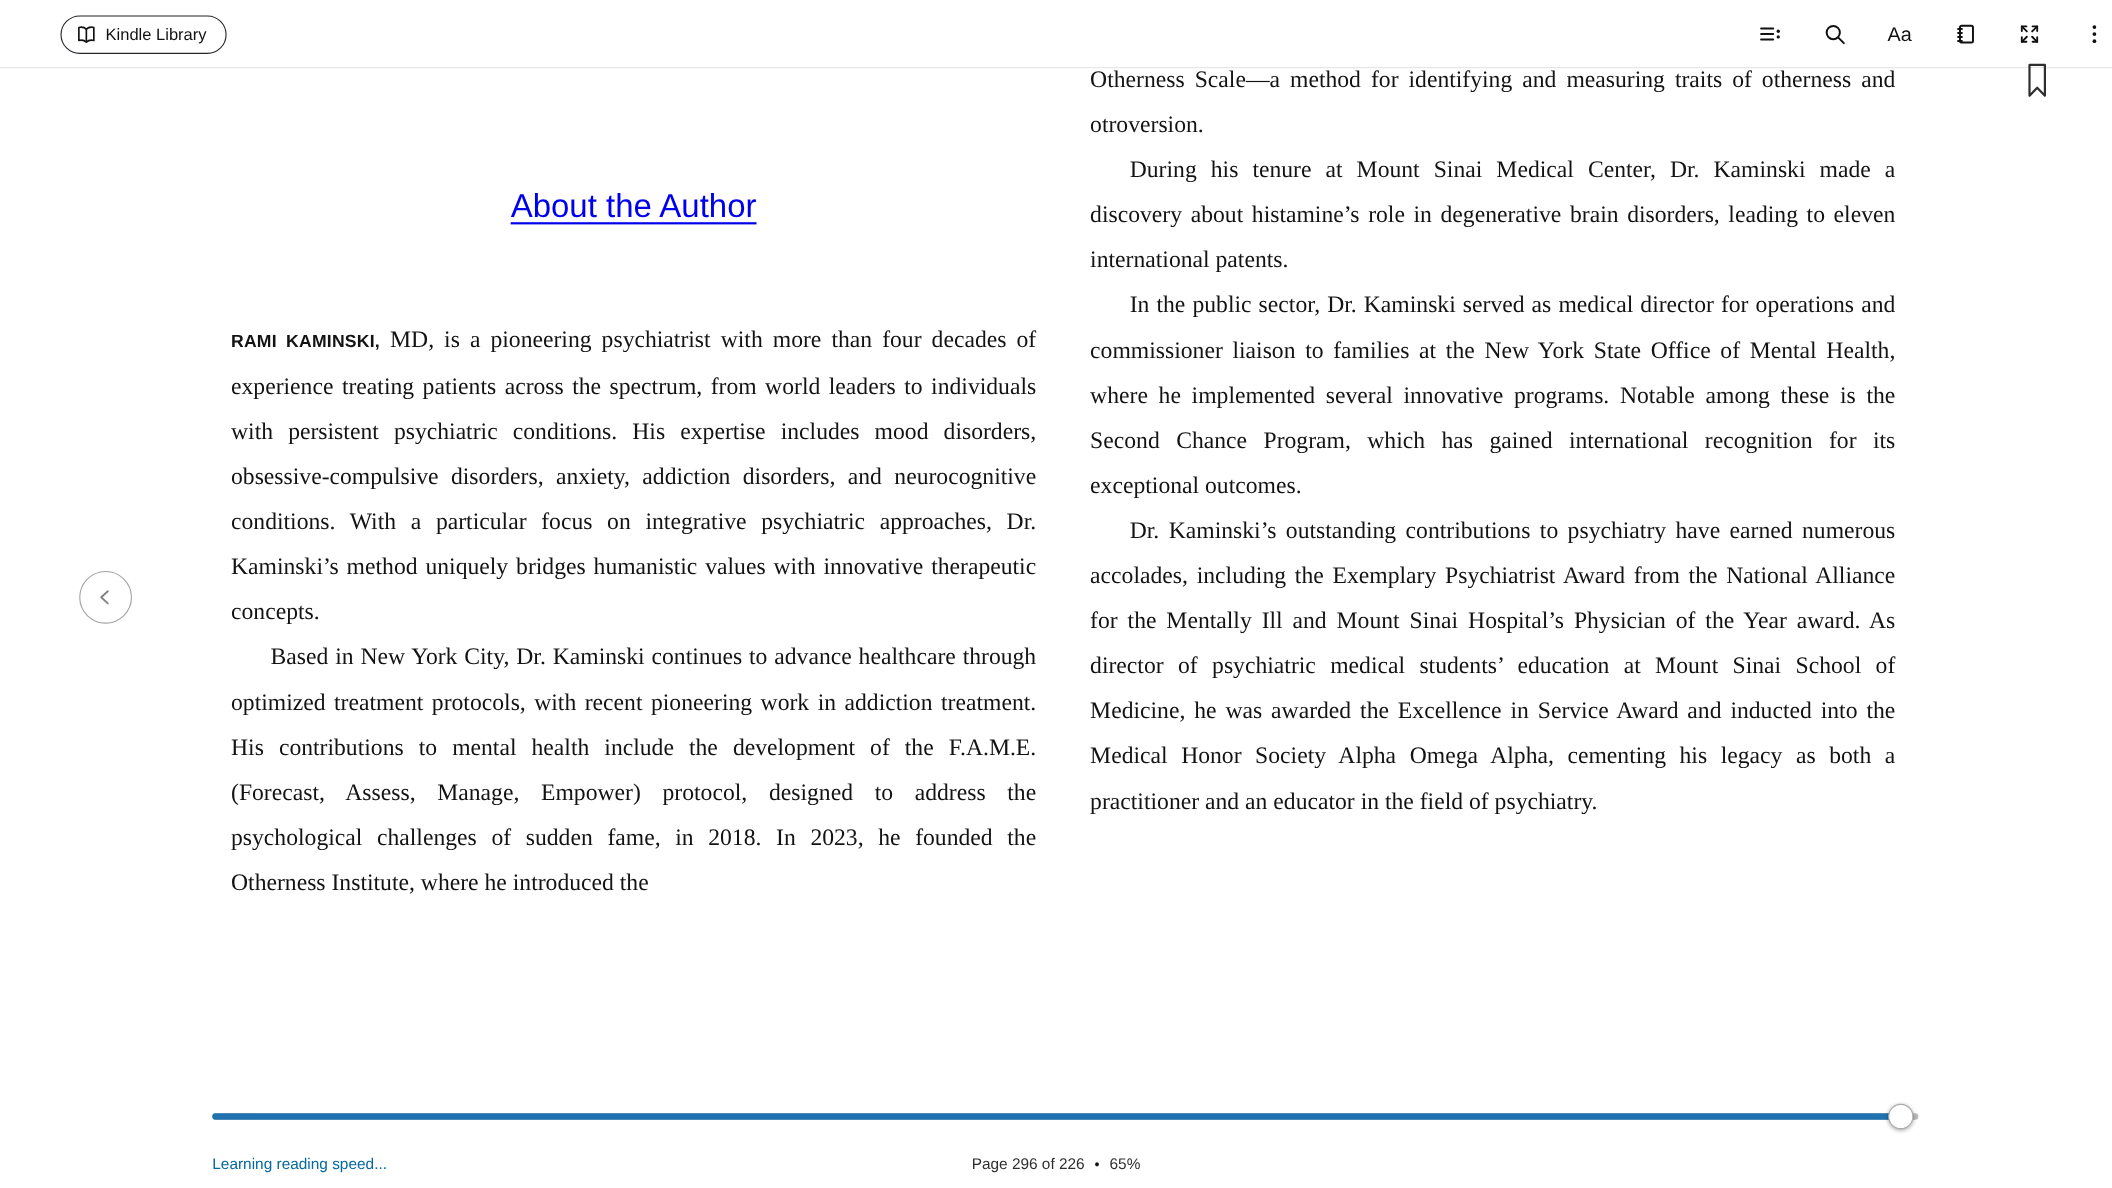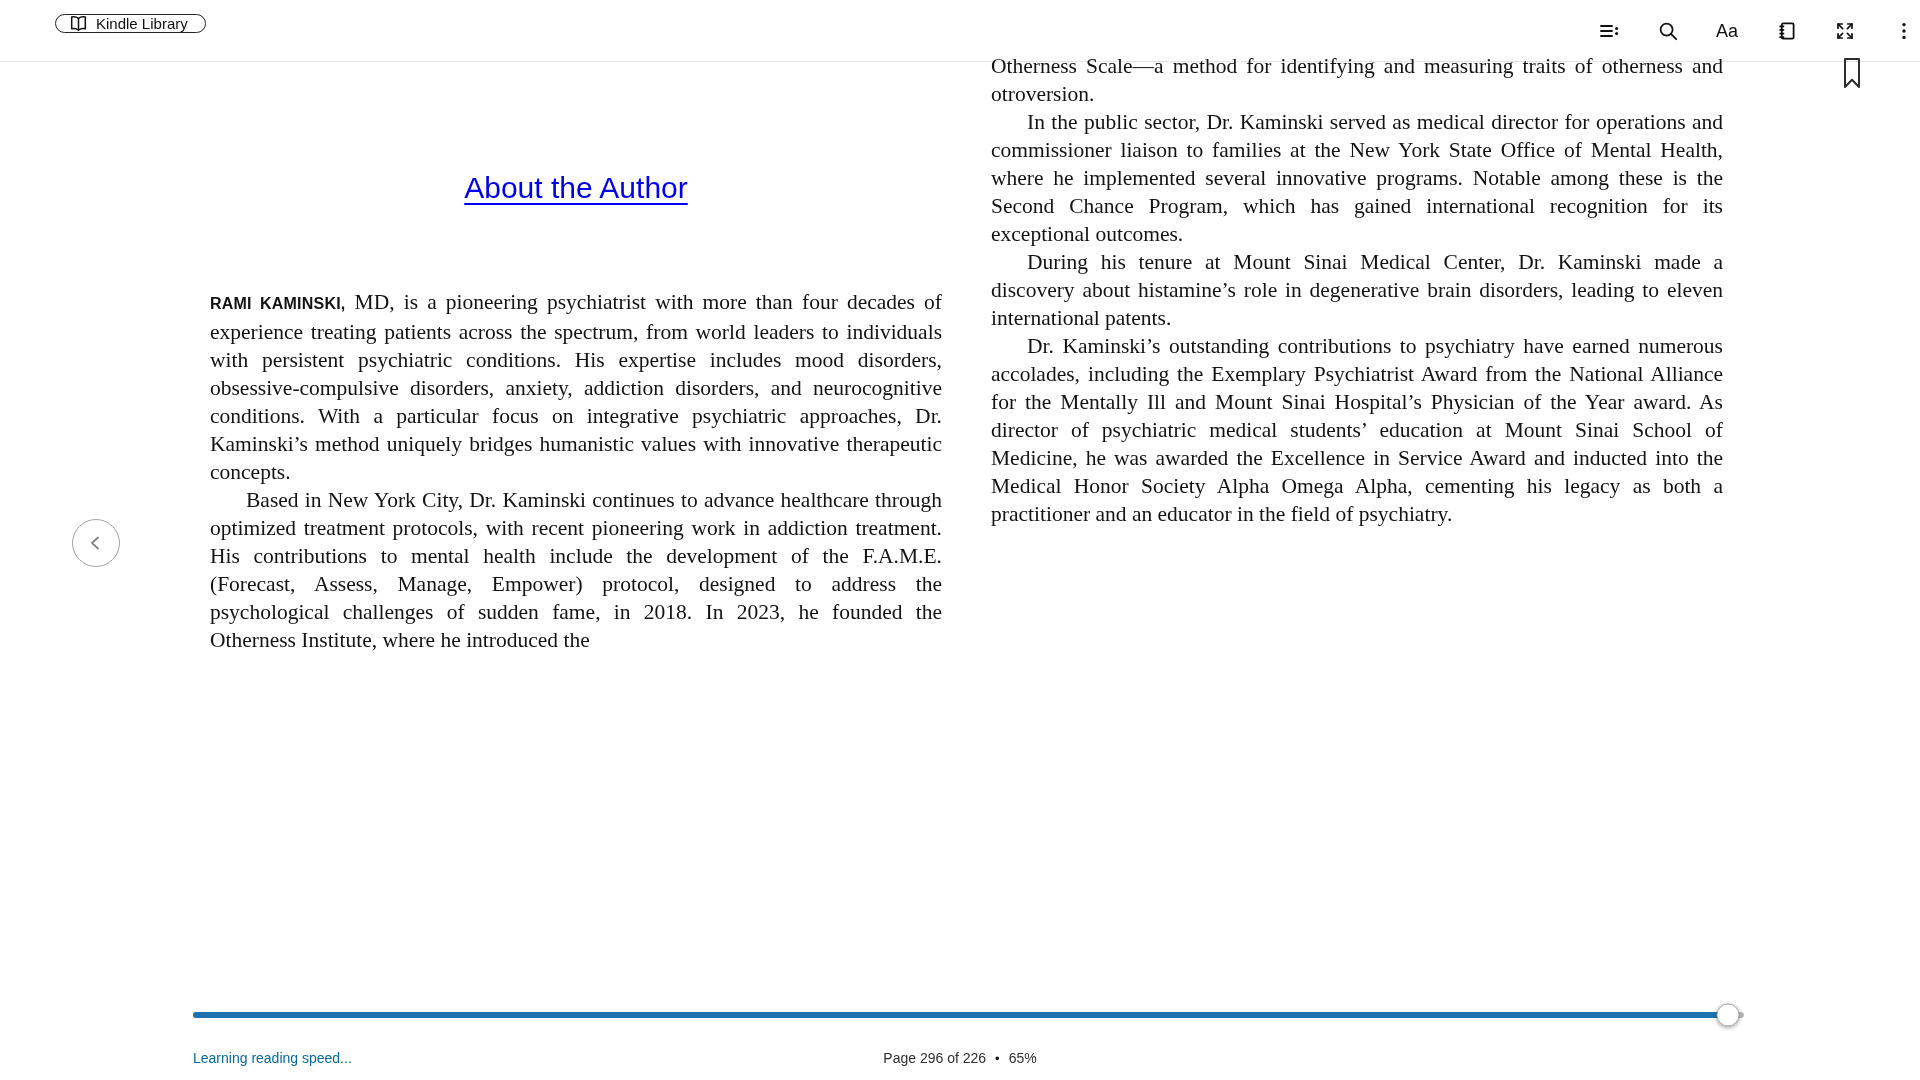--- a/index.html
+++ b/index.html
@@ -3,40 +3,40 @@
 <meta charset="utf-8">
 <style>
   * { margin:0; padding:0; box-sizing:border-box; }
   html,body { width:1920px; height:1080px; background:#ffffff; overflow:hidden;
               font-family:"Liberation Sans", sans-serif; }
   .stage { position:relative; width:1920px; height:1080px; background:#fff; }
 
   
   .header { position:absolute; left:0; top:0; width:1920px; height:62px;
             background:#fff; border-bottom:1px solid #e4e4e4; }
-  .lib-btn { position:absolute; left:55px; top:14px; height:19px; padding:0 17px 0 13px;
+  .lib-btn { position:absolute; left:55px; top:14px; height:35px; padding:0 17px 0 13px;
              display:flex; align-items:center; gap:8px; background:#fff;
              border:1px solid #23252a; border-radius:18px; cursor:pointer; }
   .lib-btn span.lbl { font-size:15px; color:#111; white-space:nowrap; }
   .hdr-title { position:absolute; left:50%; top:31px; transform:translate(-50%,-50%);
                font-size:16.5px; letter-spacing:.4px; color:#16181b; white-space:nowrap; }
   .hdr-icons { position:absolute; right:2px; top:0; height:62px; display:flex;
                align-items:center; gap:35px; padding-right:2px; }
   .icon-btn { width:24px; height:24px; display:flex; align-items:center; justify-content:center;
               cursor:pointer; background:none; border:none; }
   .aa-txt { font-size:18px; color:#111; font-family:"Liberation Sans",sans-serif; }
 
   .bookmark { position:absolute; left:1841px; top:57px; cursor:pointer; }
 
   
   .heading { position:absolute; left:210px; top:171px; width:732px; text-align:center;
              font-size:30px; color:#0000EE; text-decoration:underline;
              text-decoration-thickness:2px; text-underline-offset:5px; }
   .col { position:absolute; width:732px; font-family:"Liberation Serif", serif;
-         font-size:21.5px; line-height:28px; color:#131313; text-align:justify; }
+         font-size:21.5px; line-height:41px; color:#131313; text-align:justify; }
   .col p { margin:0; }
   .col p.indent { text-indent:36px; }
   .col-left  { left:210px; top:288px; }
   .col-right { left:991px; top:52px; }
   .lead { font-family:"Liberation Sans", sans-serif; font-weight:700; font-size:16px;
           letter-spacing:.2px;margin-top:25px; }
 
   
   .nav-prev { position:absolute; left:72px; top:519px; width:48px; height:48px;
               border:1px solid #a3a3a3; border-radius:50%; background:#fff;
@@ -136,22 +136,22 @@
 
   <div class="heading">About the Author</div>
 
   <div class="col col-left">
     <p><span class="lead">RAMI KAMINSKI,</span><span> MD, is a pioneering psychiatrist with more than four decades of experience treating patients across the spectrum, from world leaders to individuals with persistent psychiatric conditions. His expertise includes mood disorders, obsessive-compulsive disorders, anxiety, addiction disorders, and neurocognitive conditions. With a particular focus on integrative psychiatric approaches, Dr. Kaminski’s method uniquely bridges humanistic values with innovative therapeutic concepts.</span></p>
     <p class="indent">Based in New York City, Dr. Kaminski continues to advance healthcare through optimized treatment protocols, with recent pioneering work in addiction treatment. His contributions to mental health include the development of the F.A.M.E. (Forecast, Assess, Manage, Empower) protocol, designed to address the psychological challenges of sudden fame, in 2018. In 2023, he founded the Otherness Institute, where he introduced the</p>
   </div>
 
   <div class="col col-right">
     <p>Otherness Scale—a method for identifying and measuring traits of otherness and otroversion.</p>
+    <p class="indent">During his tenure at Mount Sinai Medical Center, Dr. Kaminski made a discovery about histamine’s role in degenerative brain disorders, leading to eleven international patents.</p>
     <p class="indent">In the public sector, Dr. Kaminski served as medical director for operations and commissioner liaison to families at the New York State Office of Mental Health, where he implemented several innovative programs. Notable among these is the Second Chance Program, which has gained international recognition for its exceptional outcomes.</p>
-    <p class="indent">During his tenure at Mount Sinai Medical Center, Dr. Kaminski made a discovery about histamine’s role in degenerative brain disorders, leading to eleven international patents.</p>
     <p class="indent">Dr. Kaminski’s outstanding contributions to psychiatry have earned numerous accolades, including the Exemplary Psychiatrist Award from the National Alliance for the Mentally Ill and Mount Sinai Hospital’s Physician of the Year award. As director of psychiatric medical students’ education at Mount Sinai School of Medicine, he was awarded the Excellence in Service Award and inducted into the Medical Honor Society Alpha Omega Alpha, cementing his legacy as both a practitioner and an educator in the field of psychiatry.</p>
   </div>
 
   <button class="nav-prev">
     <span>
       <svg width="18" height="18" viewBox="0 0 18 18">
         <polyline points="11,3.5 5,9 11,14.5" fill="none" stroke="#808080" stroke-width="1.7" stroke-linecap="round" stroke-linejoin="round"></polyline>
       </svg>
     </span>
   </button>

